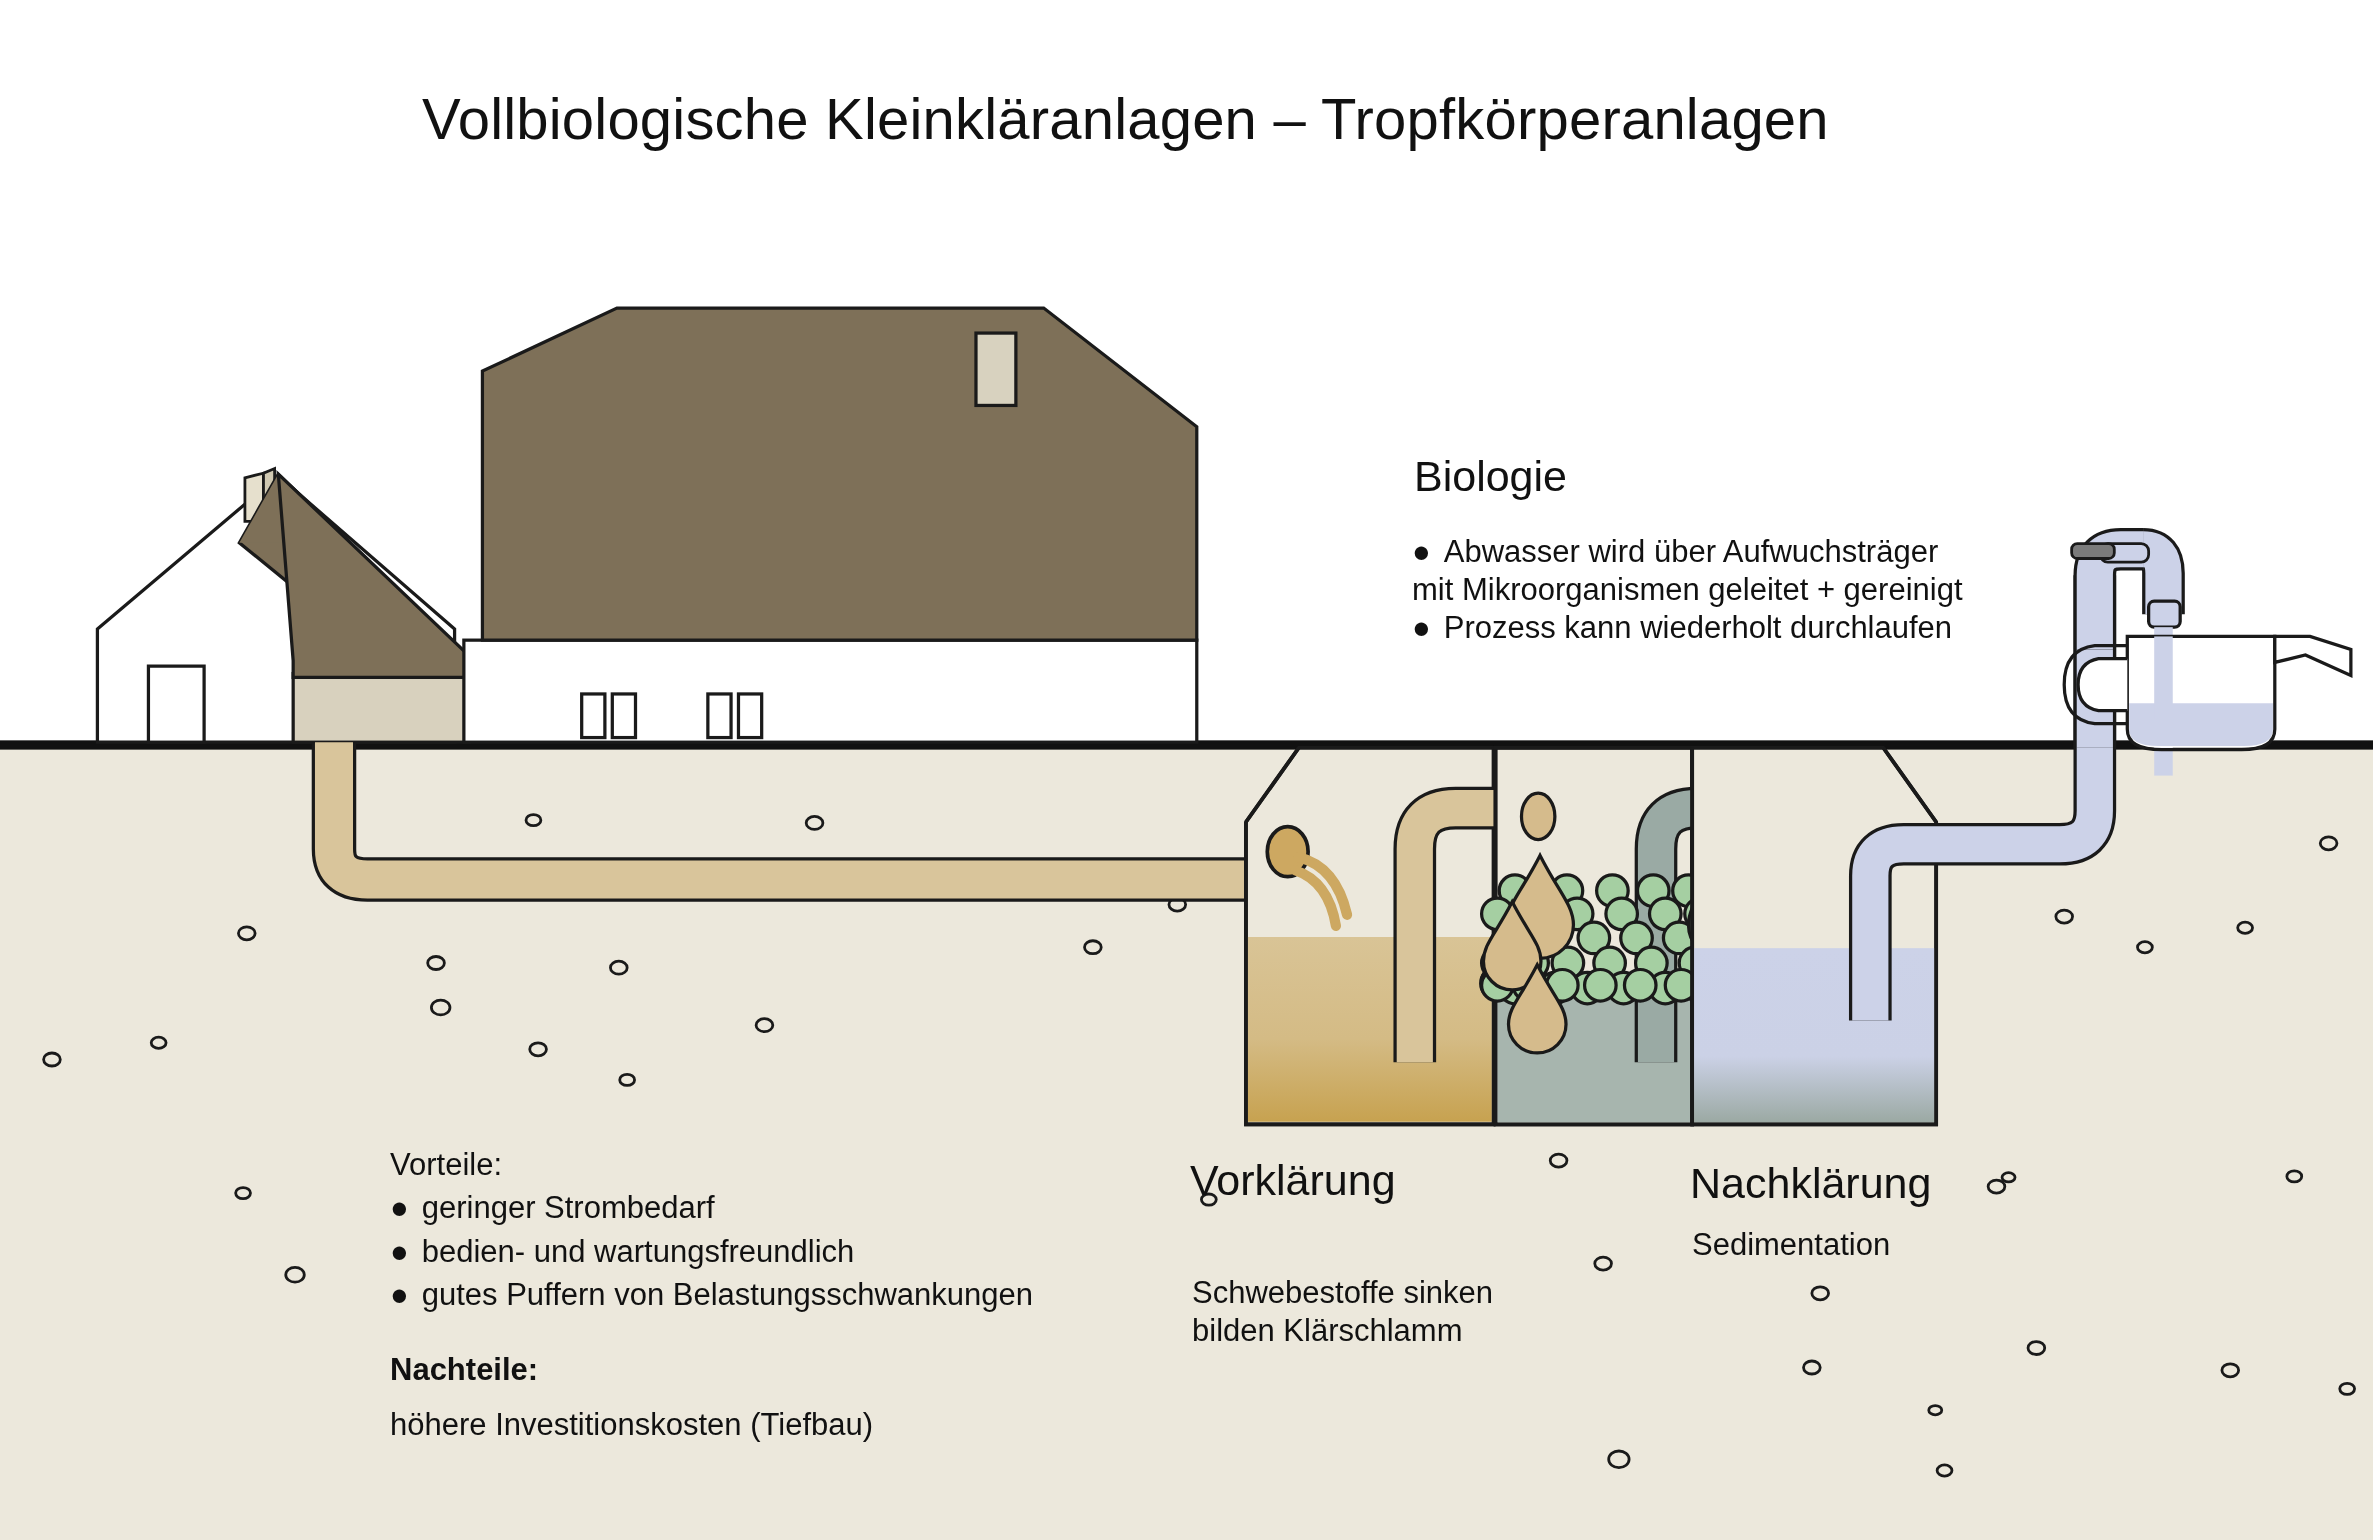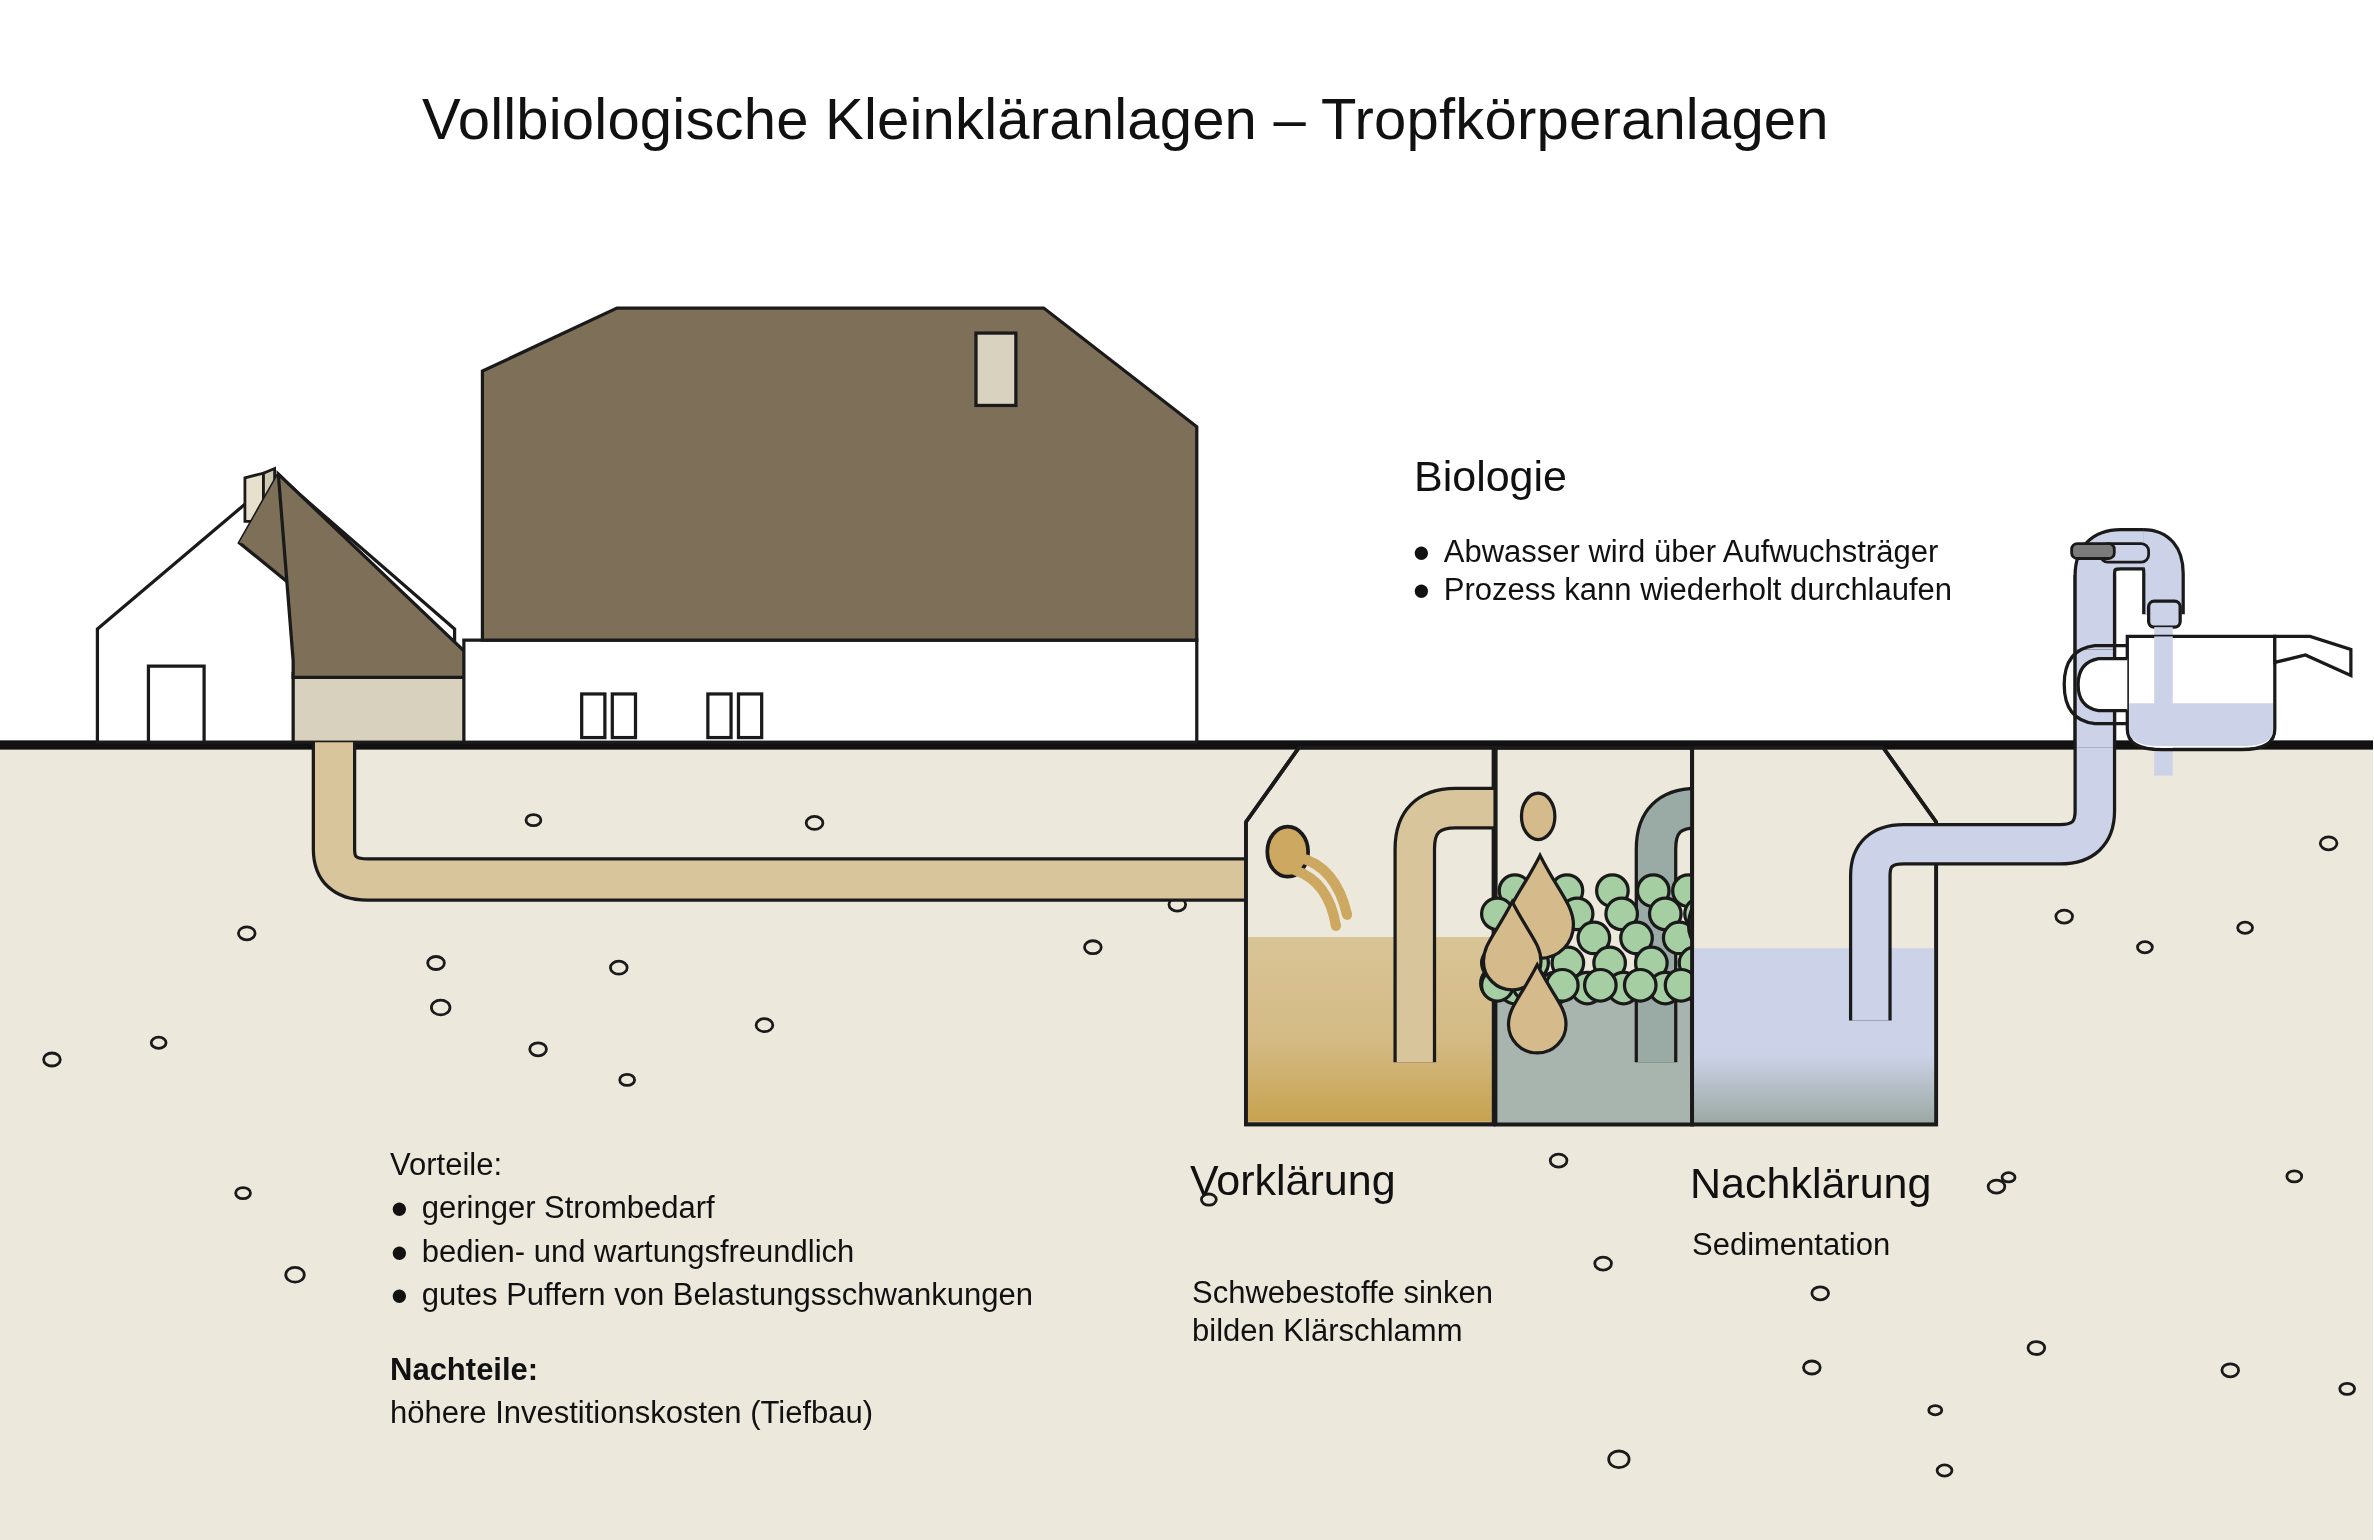--- a/index.html
+++ b/index.html
@@ -241,20 +241,21 @@
 
   <div class="txt title" style="left:422px;top:85px;">Vollbiologische Kleinkläranlagen –  Tropfkörperanlagen</div>
 
   <div class="txt h2" style="left:1414px;top:452px;">Biologie</div>
 
   <div class="txt body" style="left:1412px;top:533px;width:594px;">
     <div class="bullrow">
       <span class="bull">●</span>
       <span>Abwasser wird über Aufwuchsträger</span>
     </div>
+    <div>mit Mikroorganismen geleitet + gereinigt</div>
     <div class="bullrow">
       <span class="bull">●</span>
       <span>Prozess kann wiederholt durchlaufen</span>
     </div>
   </div>
 
   <div class="txt body" style="left:390px;top:1146px;width:761px;">
     <div style="font-weight:normal;">Vorteile:</div>
     <div class="bullrow" style="margin-top:5.6px;">
       <span class="bull">●</span>
@@ -262,21 +263,21 @@
     </div>
     <div class="bullrow" style="margin-top:5.6px;">
       <span class="bull">●</span>
       <span>bedien- und wartungsfreundlich</span>
     </div>
     <div class="bullrow" style="margin-top:5.6px;">
       <span class="bull">●</span>
       <span>gutes Puffern von Belastungsschwankungen</span>
     </div>
     <div style="font-weight:bold;margin-top:37px;">Nachteile:</div>
-    <div style="margin-top:5px;">höhere Investitionskosten (Tiefbau)</div>
+    <div style="margin-top:17px;">höhere Investitionskosten (Tiefbau)</div>
   </div>
 
   <div class="txt h2" style="left:1190px;top:1156px;">Vorklärung</div>
   <div class="txt body" style="left:1192px;top:1226px;margin-top:48px;">
     <div>Schwebestoffe sinken</div>
     <div>bilden Klärschlamm</div>
   </div>
 
   <div class="txt h2" style="left:1690px;top:1159px;">Nachklärung</div>
   <div class="txt body" style="left:1692px;top:1226px;">

